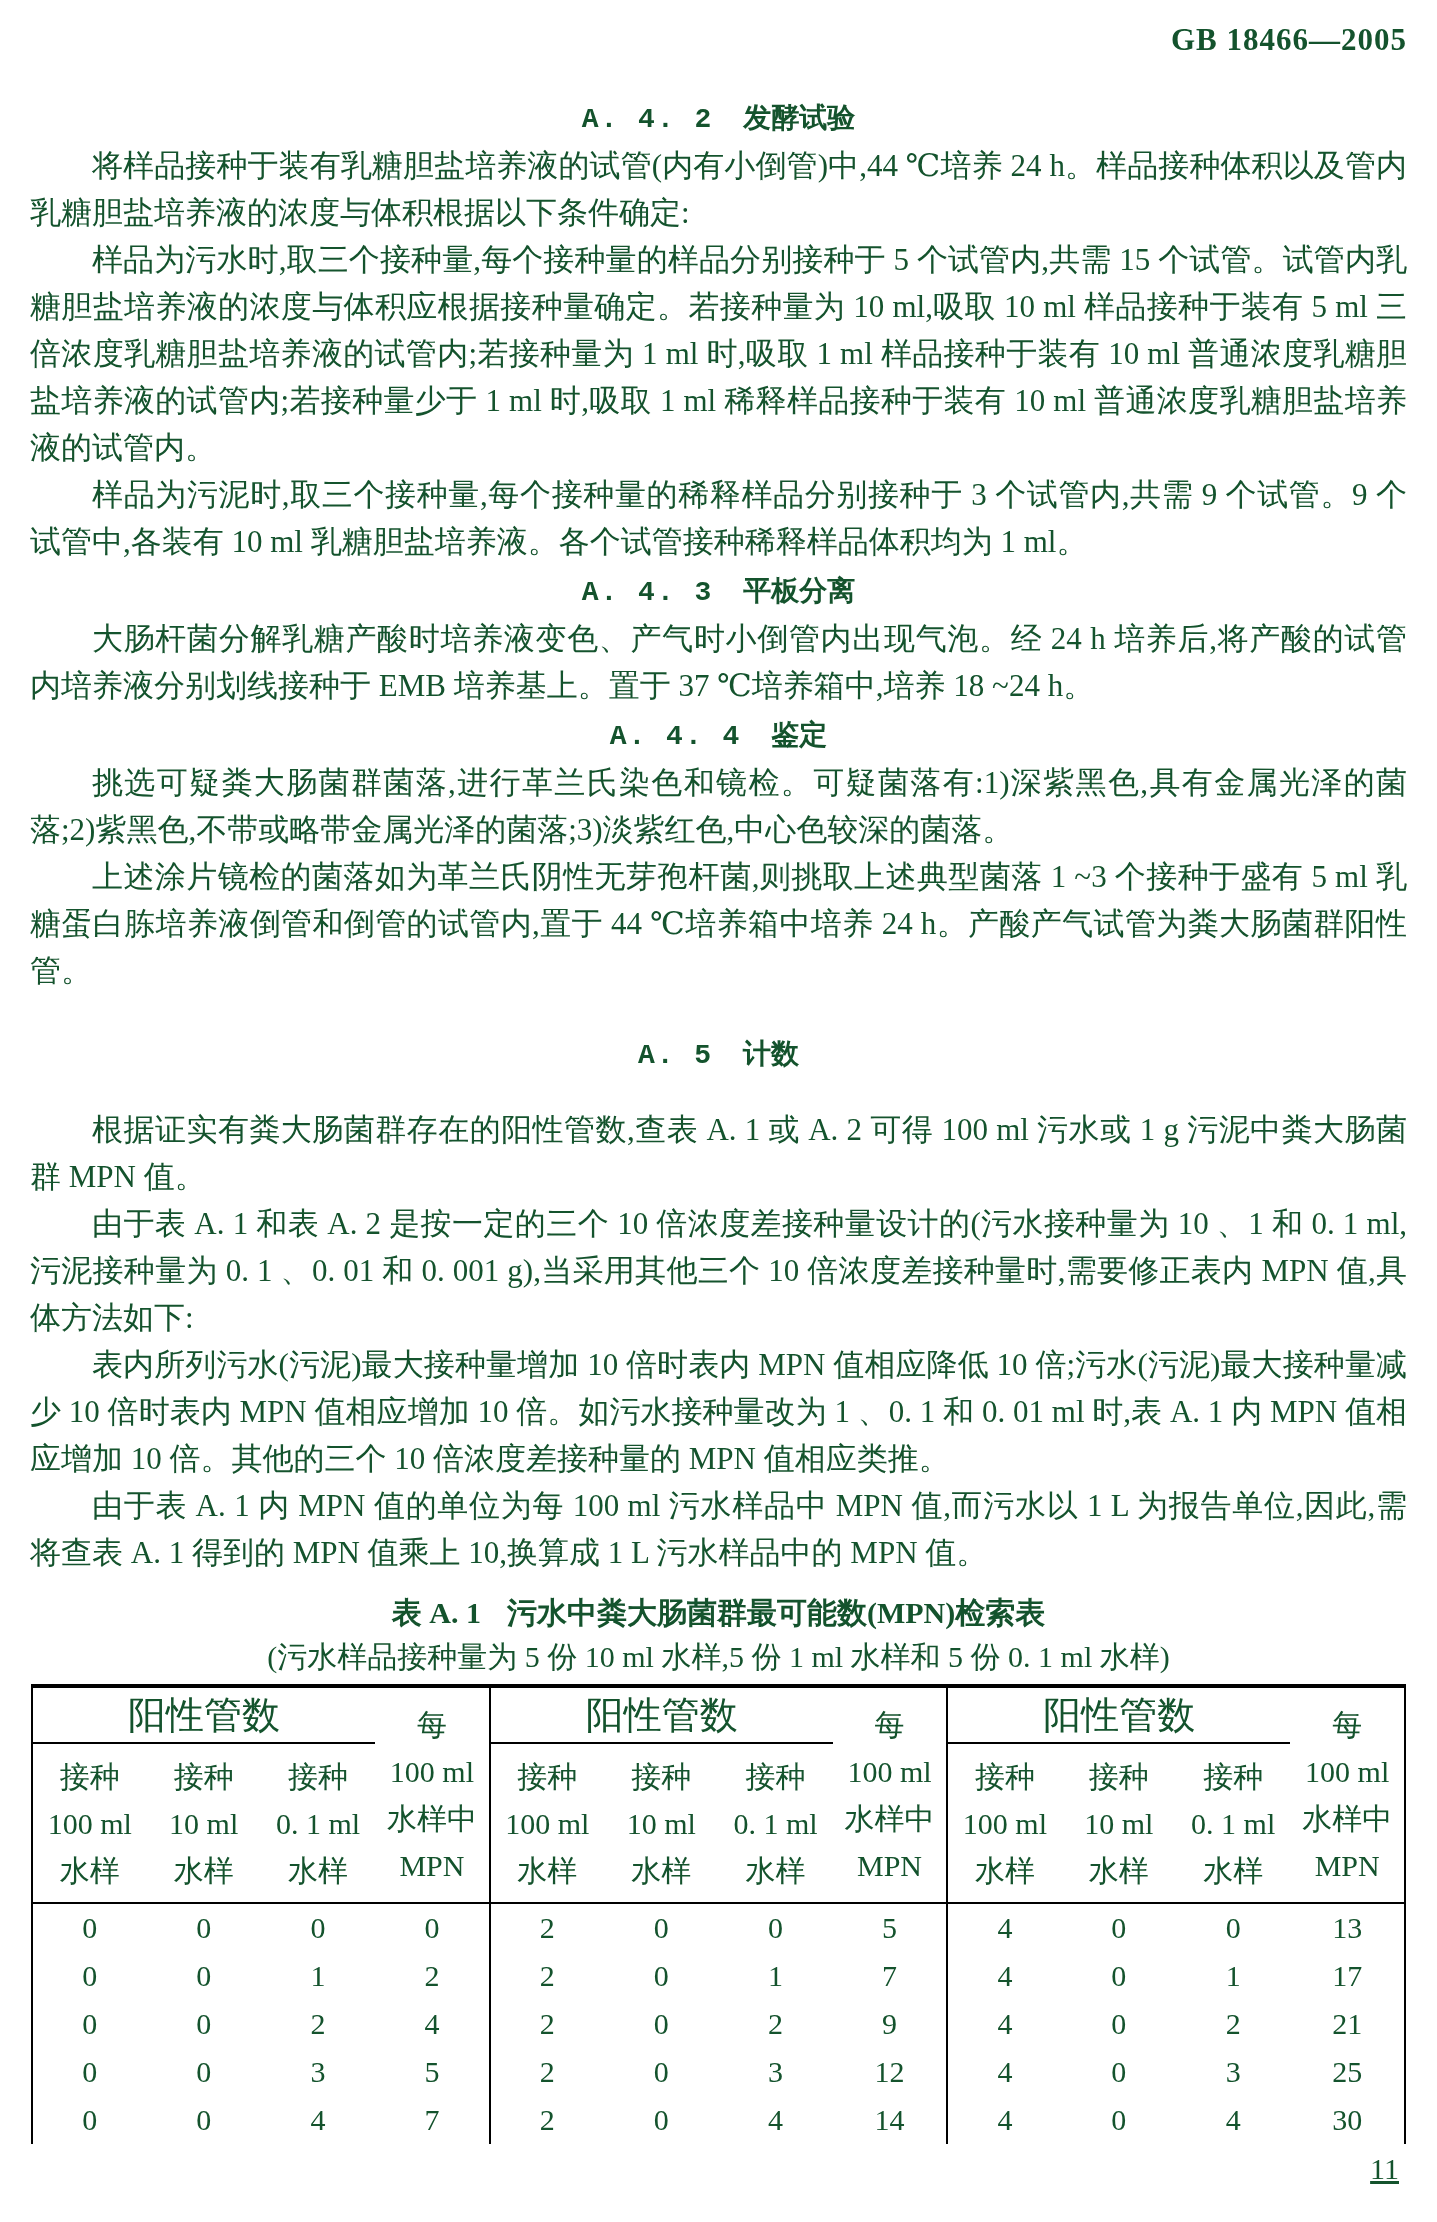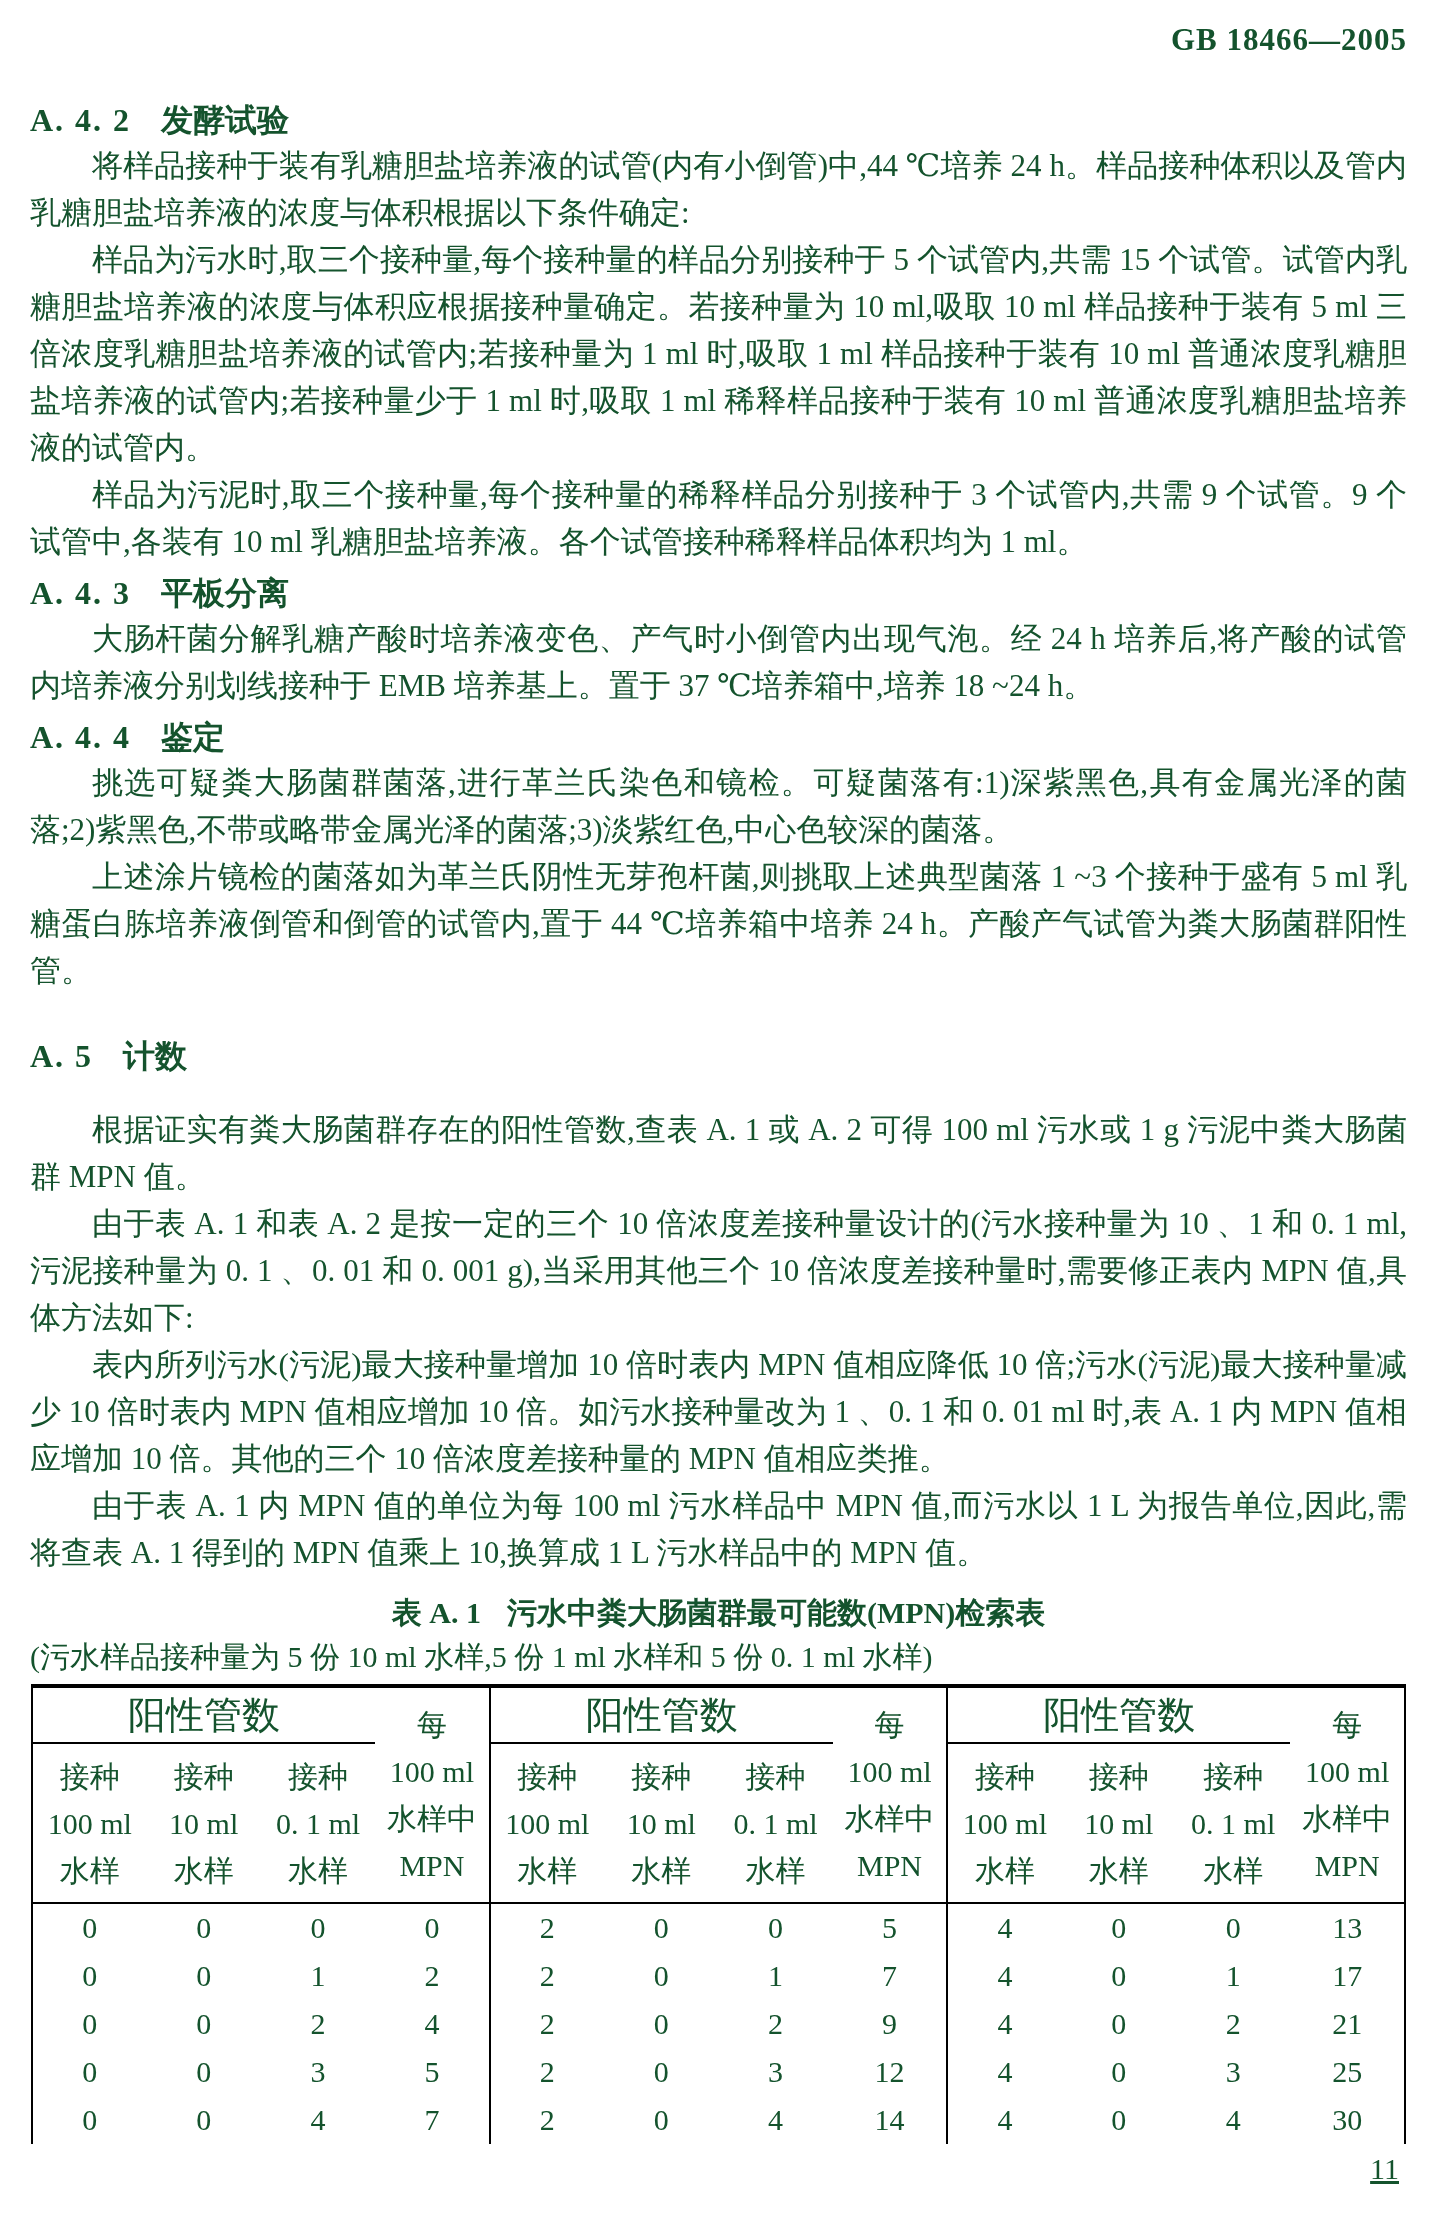--- a/index.html
+++ b/index.html
@@ -17,25 +17,26 @@
 
   .doc-header {
     text-align:right;
     font-weight:bold;
     font-size:31px;
     line-height:36px;
     letter-spacing:1px;
   }
 
   .section-head {
-    font-family:Liberation Serif, serif;
+    font-family:Liberation Mono, monospace;
     font-weight:bold;
-    font-size:32px;
+    font-size:28px;
     line-height:44px;
     margin:6px 0 0 0;
+    text-align:center;
   }
   .section-head .sec-id { margin-right:30px; letter-spacing:2px; }
   .section-head.first { margin-top:40px; }
   .section-head.level1 { margin-top:40px; margin-bottom:28px; }
 
   p.body {
     margin:0;
     font-size:31px;
     line-height:47px;
     text-indent:2em;
@@ -46,20 +47,21 @@
     margin-top:16px;
     text-align:center;
     font-family:Liberation Serif, serif;
     font-weight:bold;
     font-size:30px;
     line-height:42px;
   }
   .tbl-caption .cap-label { margin-right:26px; }
   .tbl-subtitle {
     margin-top:2px;
+    text-align:center;
     font-size:30px;
     line-height:42px;
   }
 
   table.mpn-table {
     width:1375px;
     margin:6px auto 0 auto;
     border-collapse:collapse;
     table-layout:fixed;
     border-top:4px solid #000;

